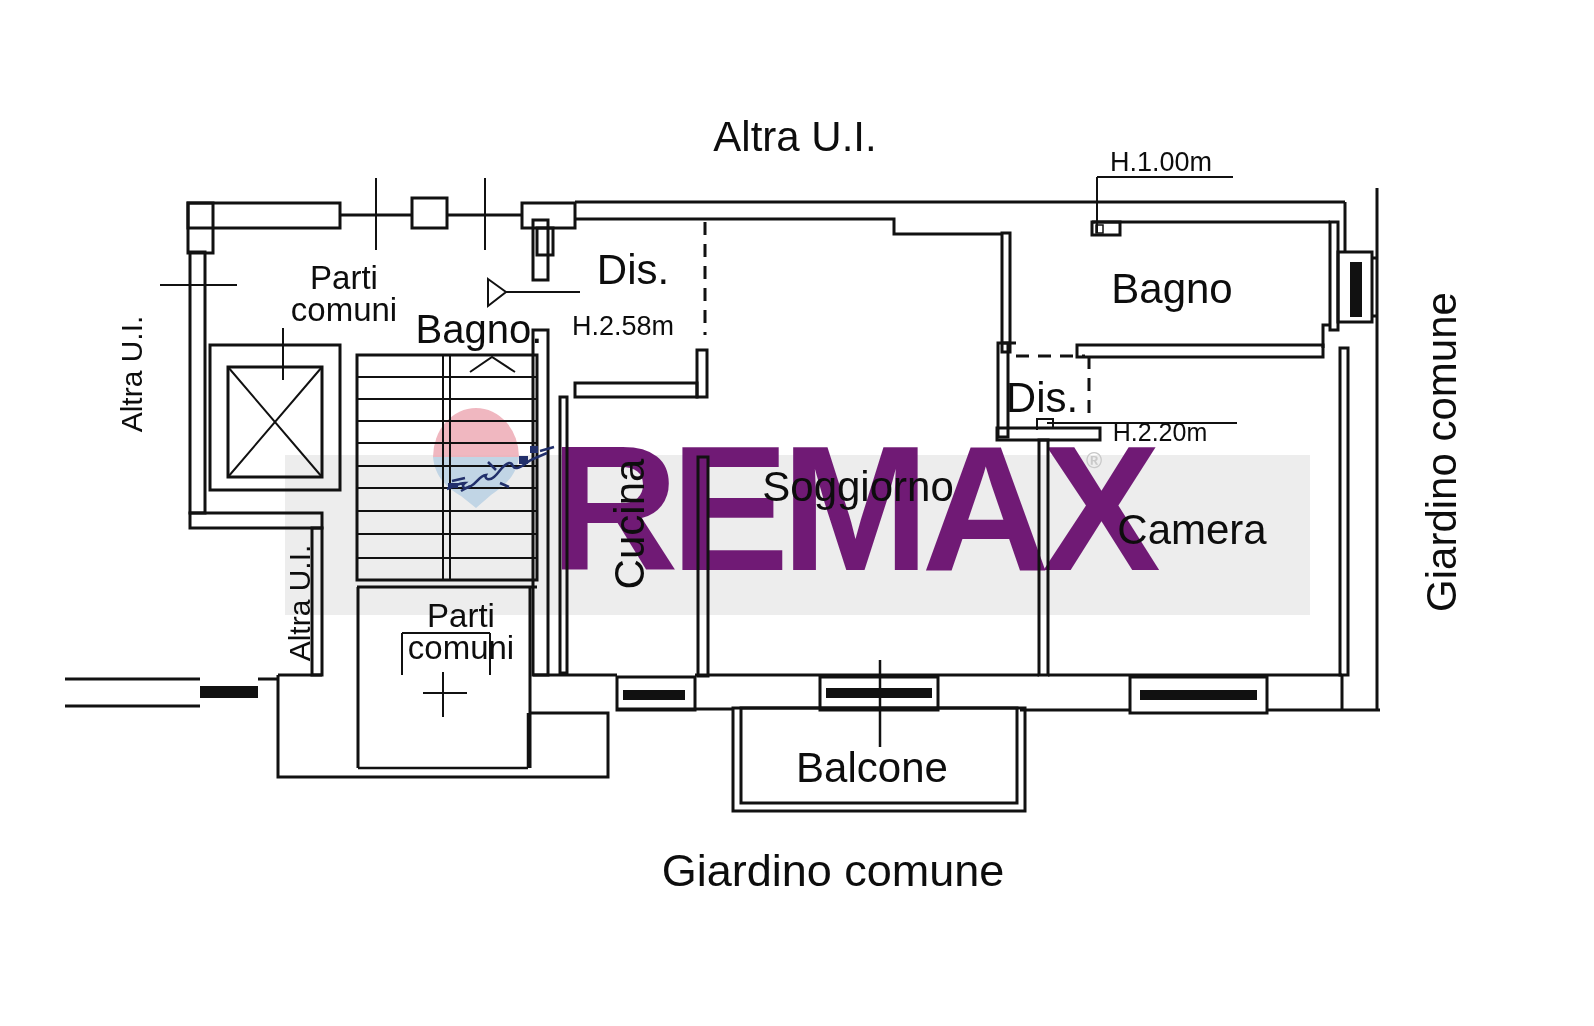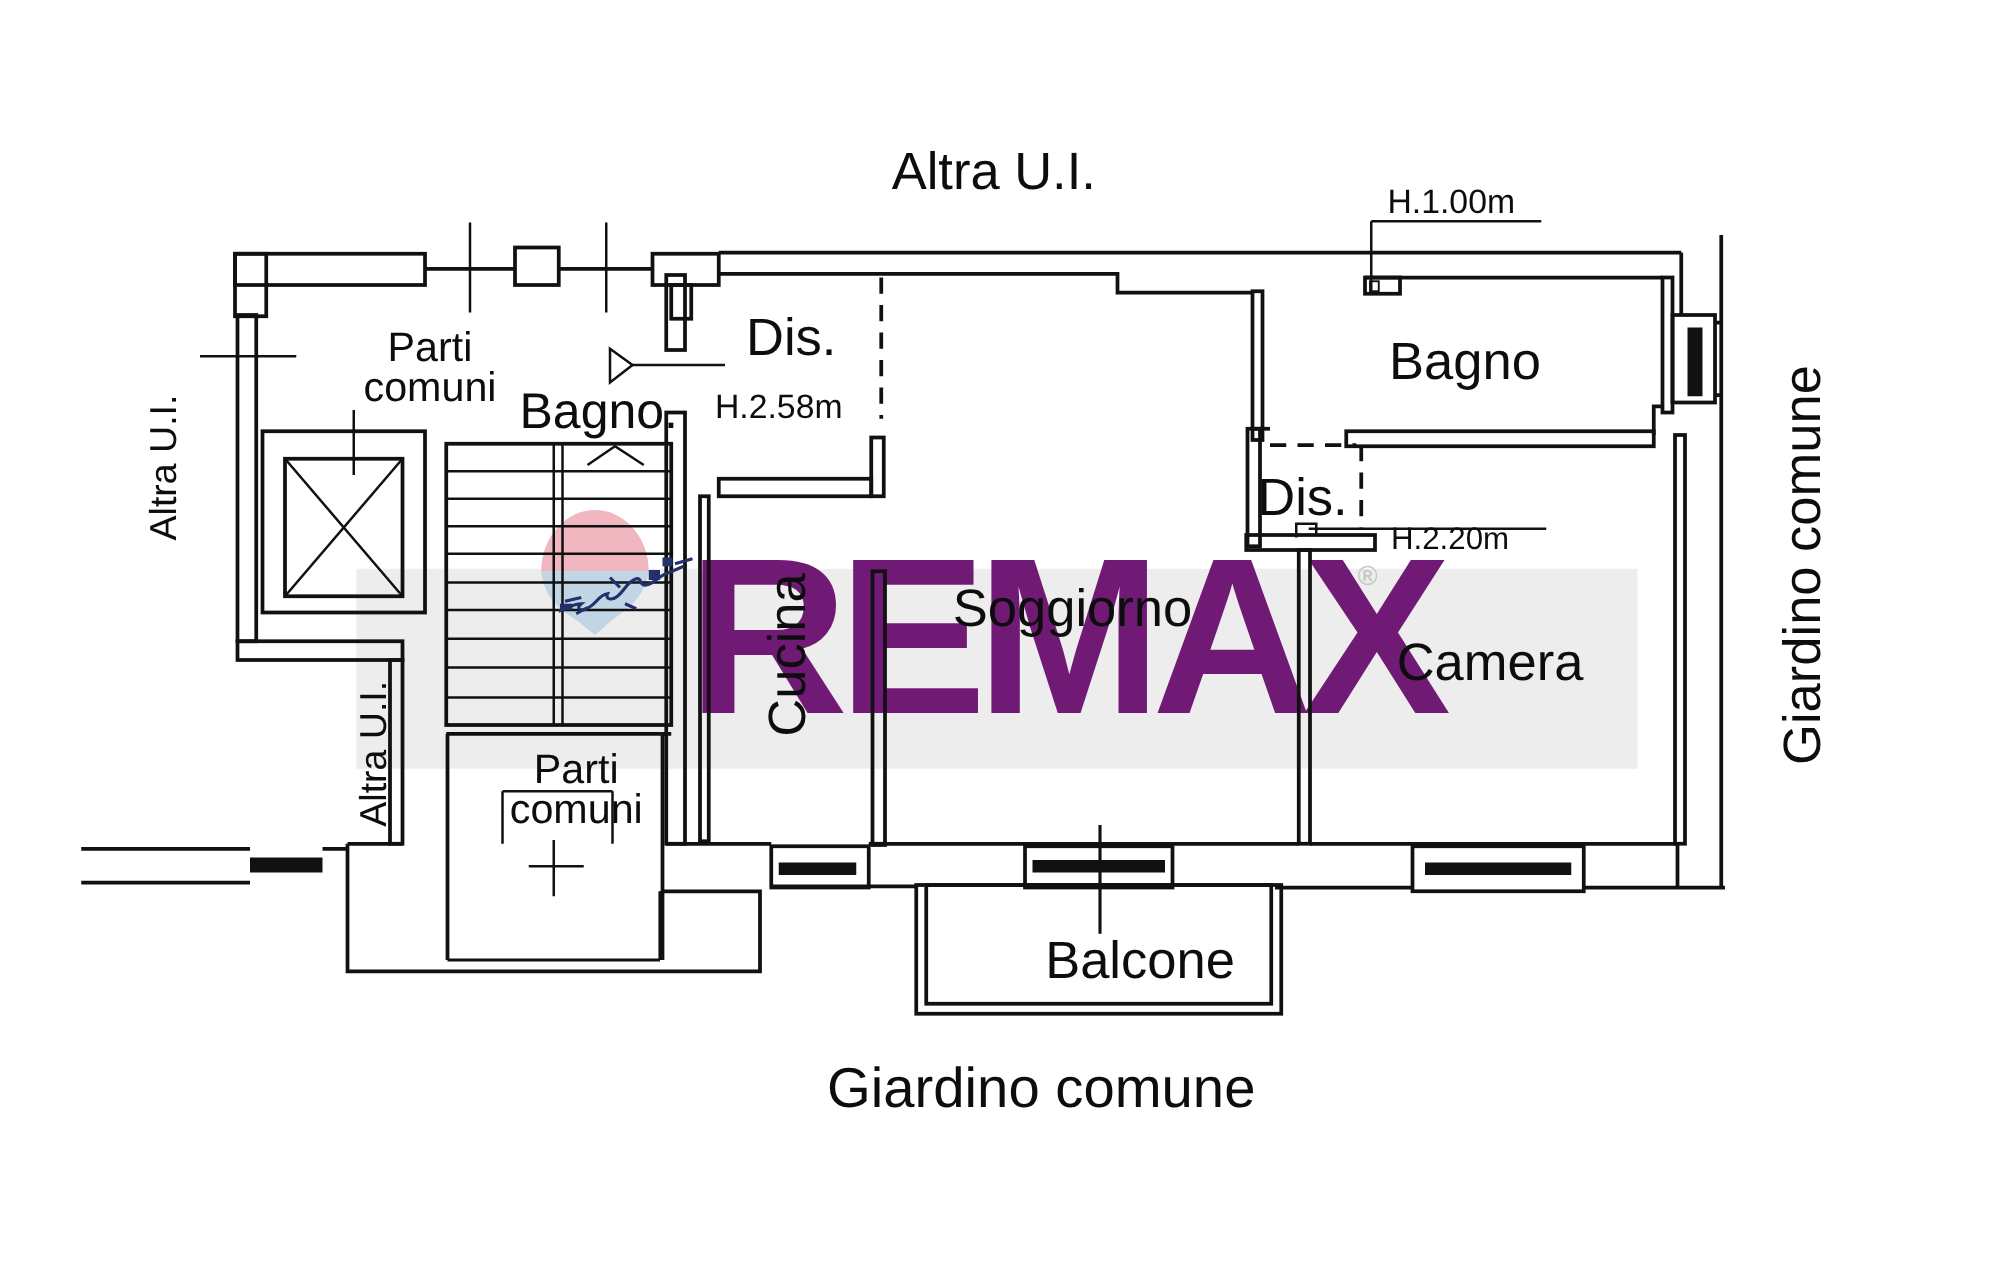--- a/index.html
+++ b/index.html
@@ -216,18 +216,18 @@
 
   <div class="lbl fs-room vert" style="left:630px;top:524px;">Cucina</div>
   <div class="lbl fs-room" style="left:858px;top:487px;">Soggiorno</div>
   <div class="lbl fs-room" style="left:1192px;top:491px;margin-top:39px;">Camera</div>
 
   <div class="lbl fs-parti" style="left:437px;top:632px;">
     <div class="ln">Parti</div>
     <div class="ln">comuni</div>
   </div>
 
-  <div class="lbl fs-room" style="left:912px;top:768px;">Balcone</div>
+  <div class="lbl fs-room" style="left:872px;top:768px;">Balcone</div>
 
   <div class="lbl fs-giard" style="left:833px;top:870px;">Giardino comune</div>
   <div class="lbl fs-room vert" style="left:1442px;top:452px;">Giardino comune</div>
 
 </div>
 
 </body></html>

